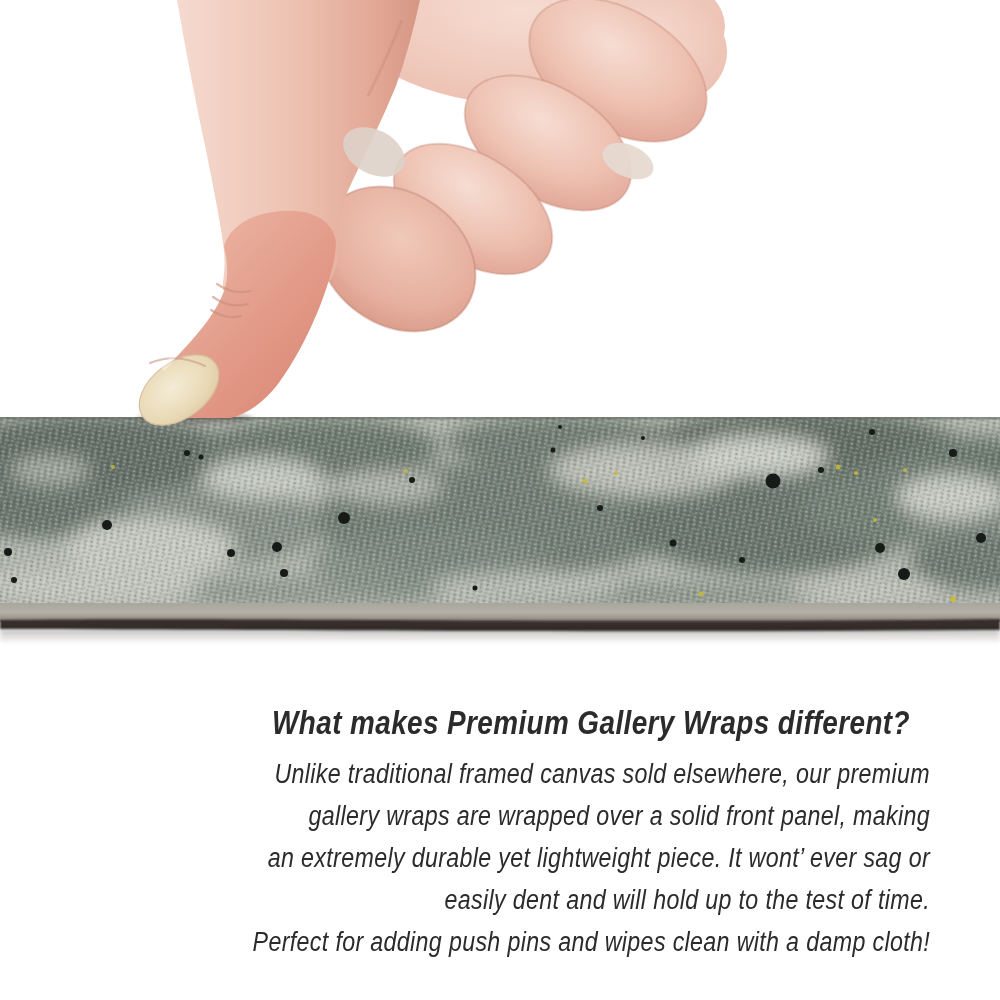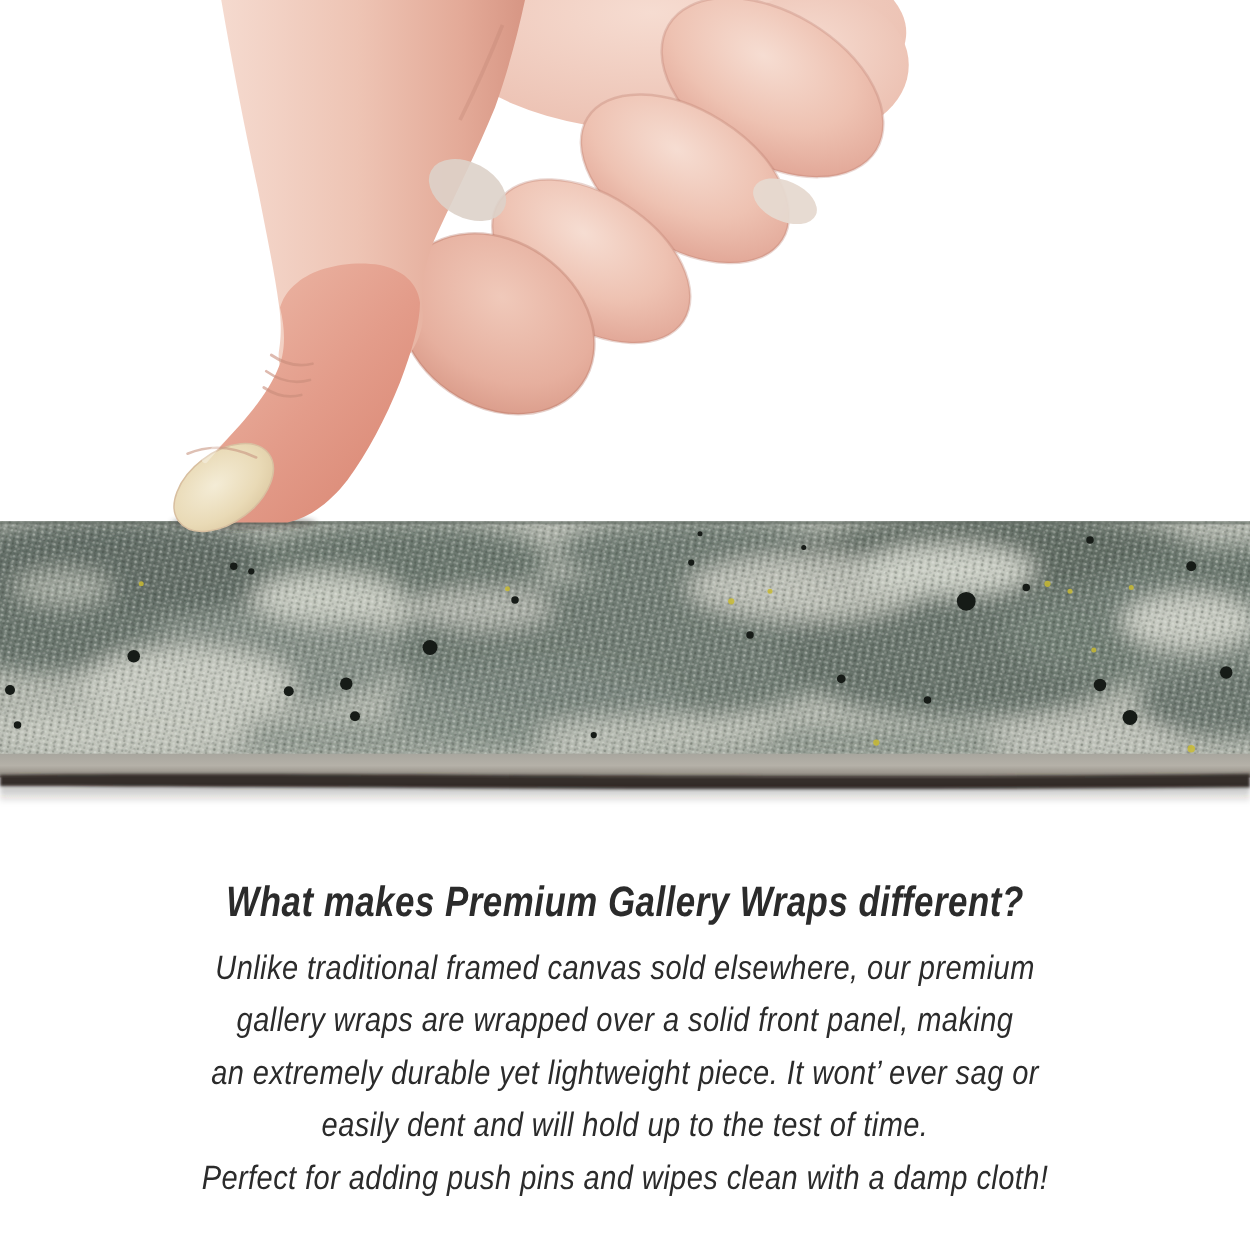--- a/index.html
+++ b/index.html
@@ -4,21 +4,21 @@
 <style>
   html,body{margin:0;padding:0;}
   body{
     width:1000px;height:1000px;position:relative;background:#ffffff;overflow:hidden;
     font-family:"Liberation Sans", sans-serif;
   }
   .stage{position:absolute;top:0;left:0;width:1000px;height:660px;}
   .stage svg{display:block;}
   .copy{
     position:absolute;top:700px;left:0;width:1000px;
-    text-align:center;color:#2b2b2b;font-style:italic;
+    text-align:right;color:#2b2b2b;font-style:italic;
   }
   .headline{
     margin:0 0 9px 0;font-size:34px;font-weight:700;line-height:44px;
     letter-spacing:.5px;transform:scaleX(.82);transform-origin:50% 50%;
   }
   .line{
     margin:0;font-size:27px;font-weight:400;line-height:42px;
     letter-spacing:.4px;transform:scaleX(.86);transform-origin:50% 50%;
   }
 </style>

